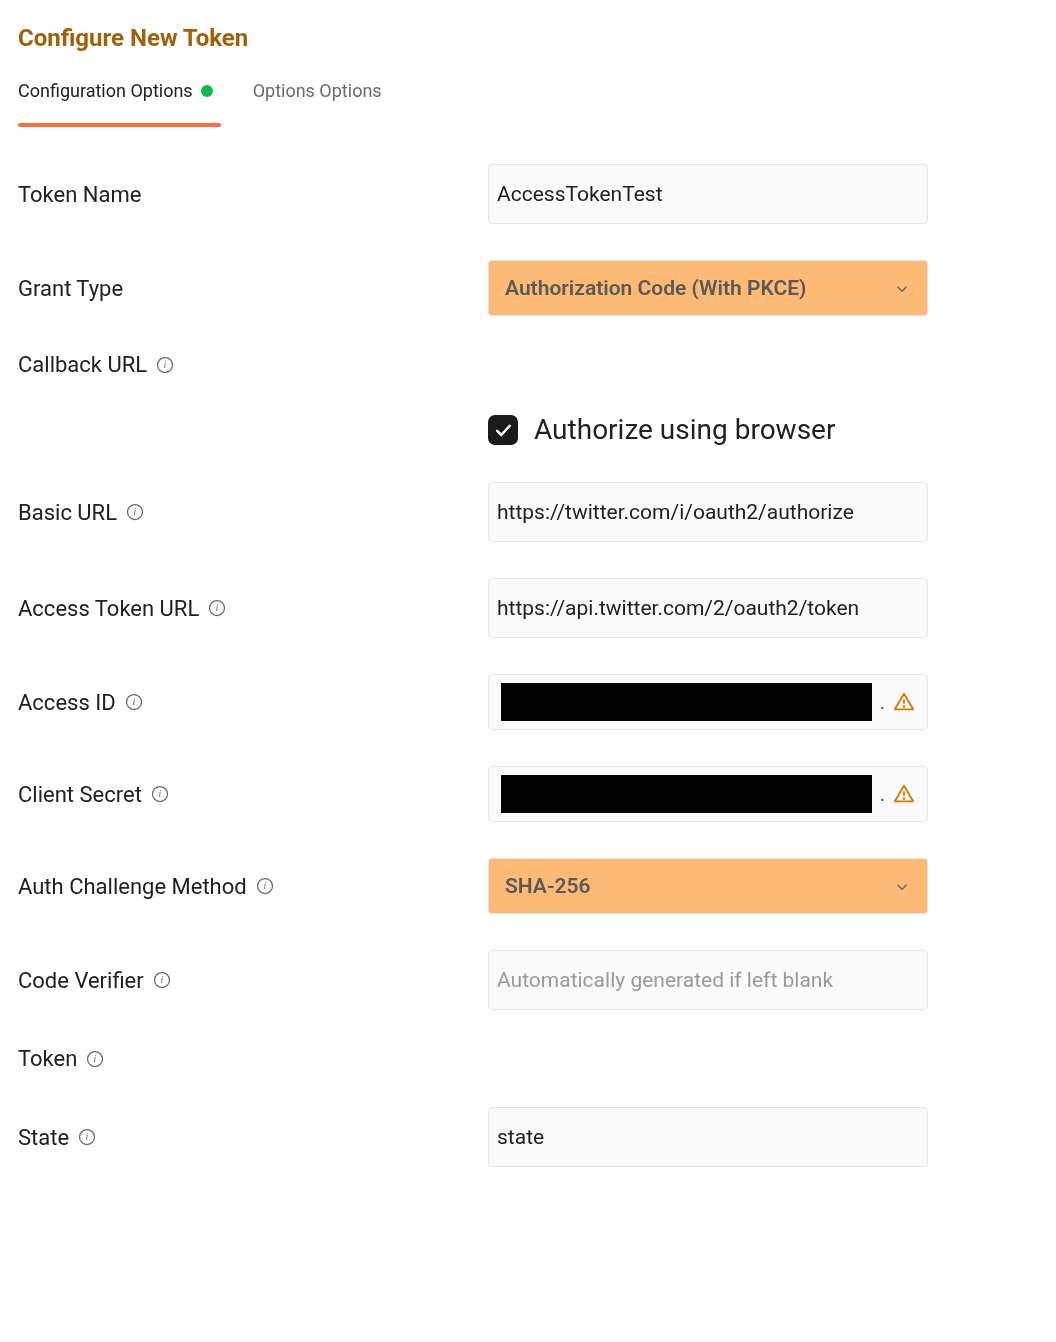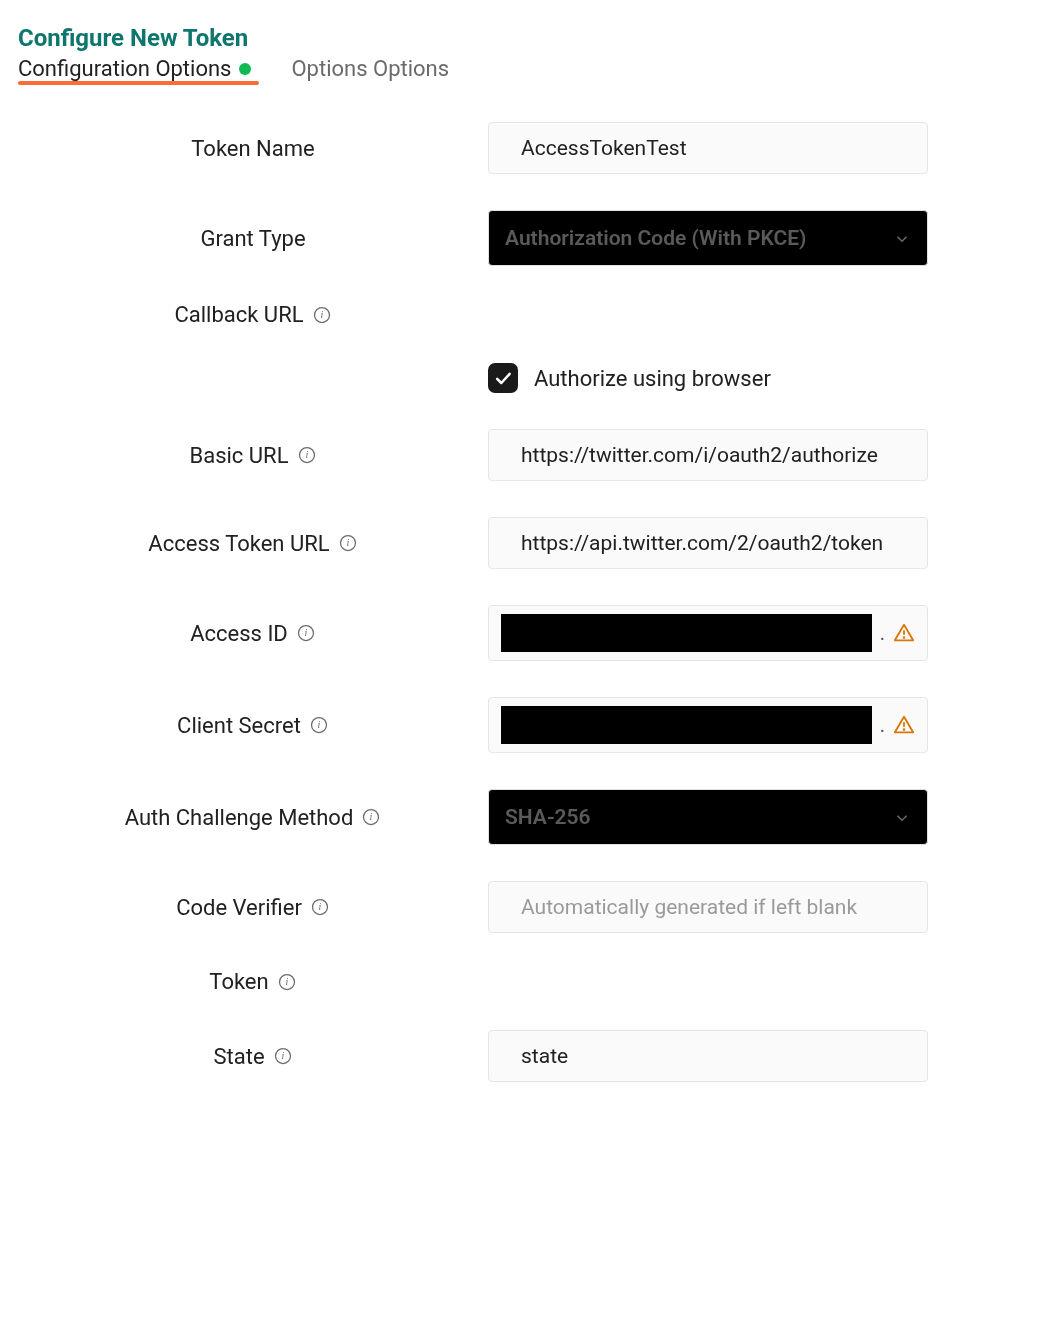--- a/index.html
+++ b/index.html
@@ -10,32 +10,32 @@
     body {
       font-family: -apple-system, BlinkMacSystemFont, "Segoe UI", Roboto, Helvetica, Arial, sans-serif;
       background: #fff;
       padding: 24px 18px;
       color: #212121;
       width: 1056px;
     }
     .title {
       font-size: 24px;
       font-weight: 700;
-      margin-bottom: 4px;
-      color: #0f766e;
+      margin-bottom: 28px;
+      color: #a16207;
     }
     .tabs {
       display: flex;
       gap: 40px;
       border-bottom: 1px solid transparent;
       margin-bottom: 36px;
     }
     .tab {
-      font-size: 22px;
-      padding-bottom: 4px;
+      font-size: 18px;
+      padding-bottom: 26px;
       color: #6b6b6b;
       cursor: pointer;
       position: relative;
       display: flex;
       align-items: center;
       gap: 8px;
     }
     .tab.active {
       color: #212121;
       font-weight: 400;
@@ -66,46 +66,45 @@
       display: flex;
       align-items: center;
     }
     .label-col {
       width: 470px;
       display: flex;
       align-items: center;
       gap: 8px;
       font-size: 22px;
       color: #212121;
-      justify-content: center;
     }
     .input-col {
       flex: 1;
       max-width: 440px;
     }
     .text-input {
       width: 100%;
-      height: 52px;
+      height: 60px;
       border: 1px solid #e6e6e6;
       border-radius: 4px;
       background: #fafafa;
-      padding: 0 32px;
+      padding: 0 8px;
       font-size: 21px;
       color: #212121;
       font-family: inherit;
     }
     .text-input::placeholder {
       color: #9a9a9a;
     }
     .select {
       width: 100%;
       height: 56px;
       border: 1px solid #e0e0e0;
       border-radius: 4px;
-      background: #000000;
+      background: #fdba74;
       padding: 4px 16px;
       font-size: 21px;
       color: #5a5a5a;
       font-weight: 600;
       display: flex;
       align-items: center;
       justify-content: space-between;
       cursor: pointer;
     }
     .chevron {
@@ -157,21 +156,21 @@
     .checkbox svg {
       width: 20px;
       height: 20px;
       stroke: #fff;
       fill: none;
       stroke-width: 3;
       stroke-linecap: round;
       stroke-linejoin: round;
     }
     .checkbox-label {
-      font-size: 22px;
+      font-size: 28px;
       color: #212121;
     }
     .redacted-wrap {
       display: flex;
       align-items: center;
       gap: 8px;
       width: 100%;
       height: 56px;
       border: 1px solid #e6e6e6;
       border-radius: 4px;

